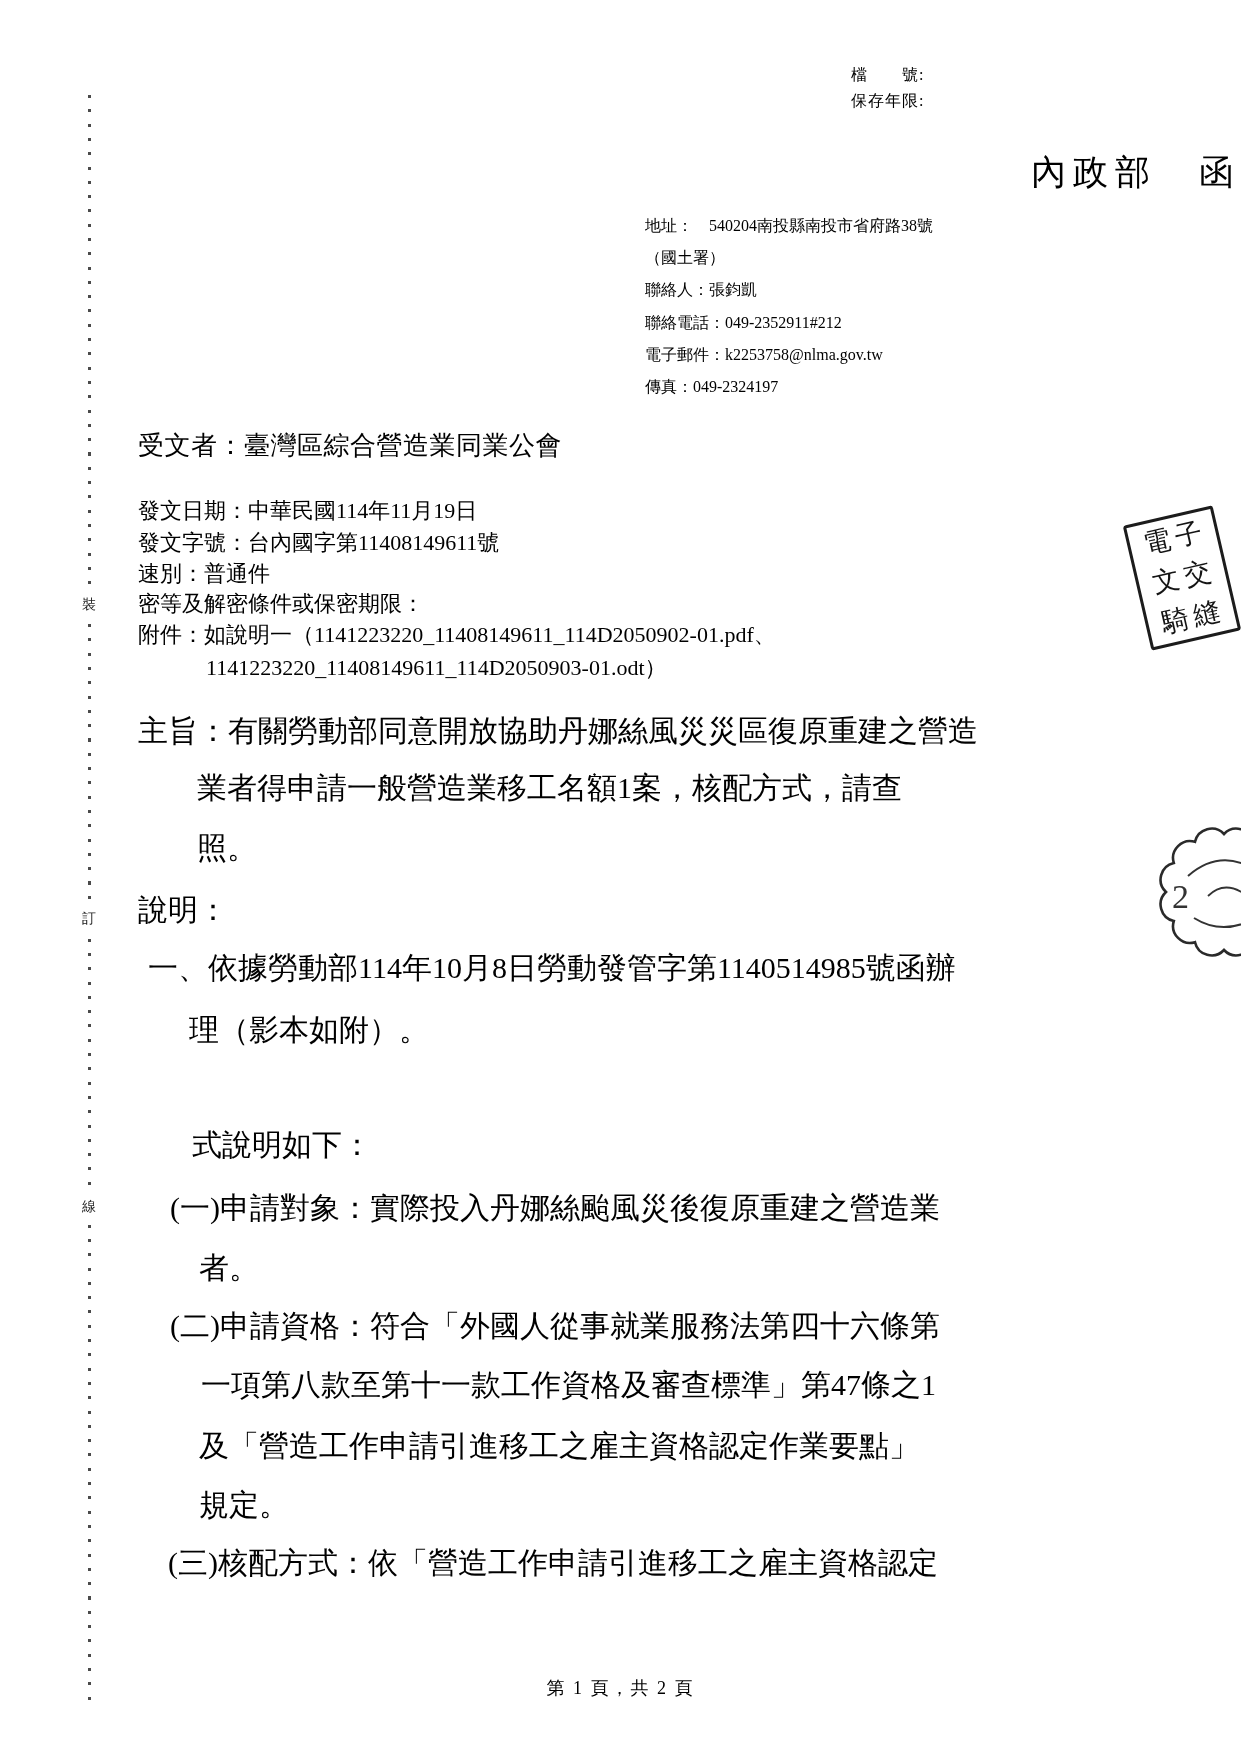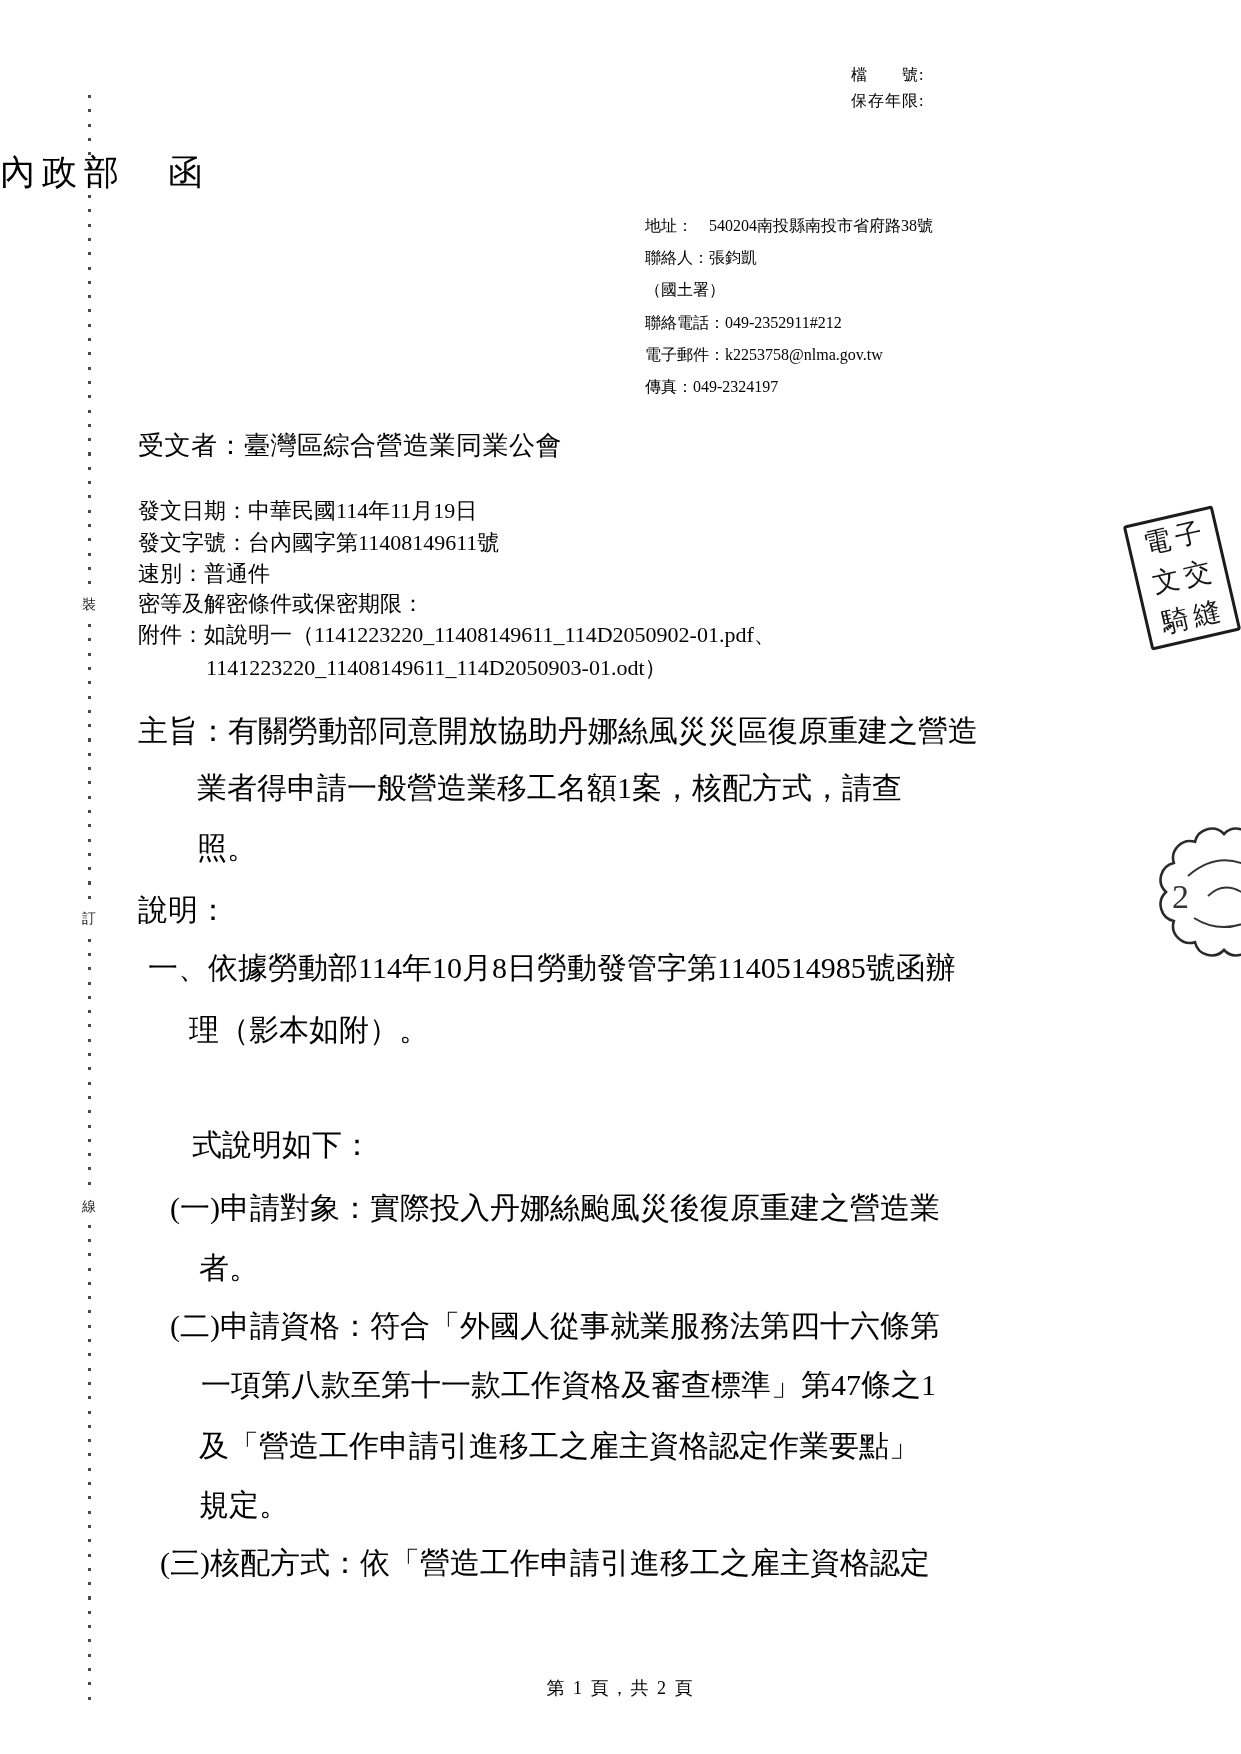--- a/index.html
+++ b/index.html
@@ -6,21 +6,21 @@
   .page{
     position:relative;
     width:1241px;height:1754px;
     background:#ffffff;
     overflow:hidden;
     font-family:"Liberation Serif","DejaVu Serif",serif;
     color:#000;
   }
   .line{position:absolute;white-space:pre;line-height:1.15;}
   .small{font-size:16px;letter-spacing:1px;}
-  .doc-title{left:0;right:0;top:153px;text-align:left;font-size:35px;letter-spacing:7px;}
+  .doc-title{left:0;right:0;top:153px;text-align:right;font-size:35px;letter-spacing:7px;}
   .sender{left:601px;top:210px;font-size:16px;line-height:32.2px;margin-left:44px;}
   .recipient{left:138px;top:431px;font-size:26px;letter-spacing:0.5px;}
   .meta{font-size:22px;left:138px;}
   .body-line{font-size:30px;}
   .footer{left:0;right:0;top:1678px;text-align:center;font-size:18px;letter-spacing:2px;}
   
   .binding-dots{
     position:absolute;left:88px;top:95px;width:2.5px;height:1606px;
     background:repeating-linear-gradient(to bottom,#4a4a4a 0 3px,transparent 3px 14.3px);
   }
@@ -49,21 +49,21 @@
   <div class="binding-dots"></div>
   <div class="margin-mark" style="top:592px;">裝</div>
   <div class="margin-mark" style="top:906px;">訂</div>
   <div class="margin-mark" style="top:1194px;">線</div>
 
   <div class="line small" style="left:851px;top:66px;">檔　　號:</div>
   <div class="line small" style="left:851px;top:92px;">保存年限:</div>
 
   <div class="line doc-title">內政部　函</div>
 
-  <div class="line sender"><span style="display:block">地址：　540204南投縣南投市省府路38號</span><span style="display:block">聯絡人：張鈞凱</span><span style="display:block">（國土署）</span><span style="display:block">聯絡電話：049-2352911#212</span><span style="display:block">電子郵件：k2253758@nlma.gov.tw</span><span style="display:block">傳真：049-2324197</span></div>
+  <div class="line sender"><span style="display:block">地址：　540204南投縣南投市省府路38號</span><span style="display:block">（國土署）</span><span style="display:block">聯絡人：張鈞凱</span><span style="display:block">聯絡電話：049-2352911#212</span><span style="display:block">電子郵件：k2253758@nlma.gov.tw</span><span style="display:block">傳真：049-2324197</span></div>
 
   <div class="line recipient">受文者：臺灣區綜合營造業同業公會</div>
 
   <div class="line meta" style="top:498px;">發文日期：中華民國114年11月19日</div>
   <div class="line meta" style="top:530px;">發文字號：台內國字第11408149611號</div>
   <div class="line meta" style="top:561px;">速別：普通件</div>
   <div class="line meta" style="top:591px;">密等及解密條件或保密期限：</div>
   <div class="line meta" style="top:622px;">附件：如說明一（1141223220_11408149611_114D2050902-01.pdf、</div>
   <div class="line meta" style="top:655px;left:185px;margin-left:21px;">1141223220_11408149611_114D2050903-01.odt）</div>
 
@@ -74,21 +74,21 @@
   <div class="line body-line" style="left:138px;top:893px;">說明：</div>
   <div class="line body-line" style="left:148px;top:951px;">一、依據勞動部114年10月8日勞動發管字第1140514985號函辦</div>
   <div class="line body-line" style="left:189px;top:1013px;">理（影本如附）。</div>
   <div class="line body-line" style="left:192px;top:1128px;">式說明如下：</div>
   <div class="line body-line" style="left:170px;top:1191px;">(一)申請對象：實際投入丹娜絲颱風災後復原重建之營造業</div>
   <div class="line body-line" style="left:199px;top:1251px;">者。</div>
   <div class="line body-line" style="left:170px;top:1309px;">(二)申請資格：符合「外國人從事就業服務法第四十六條第</div>
   <div class="line body-line" style="left:201px;top:1368px;">一項第八款至第十一款工作資格及審查標準」第47條之1</div>
   <div class="line body-line" style="left:199px;top:1429px;text-align:right;">及「營造工作申請引進移工之雇主資格認定作業要點」</div>
   <div class="line body-line" style="left:199px;top:1488px;">規定。</div>
-  <div class="line body-line" style="left:160px;top:1546px;">(三)核配方式：依「營造工作申請引進移工之雇主資格認定</div>
+  <div class="line body-line" style="left:168px;top:1546px;">(三)核配方式：依「營造工作申請引進移工之雇主資格認定</div>
 
   <div class="rect-stamp">
     <div class="row">電子</div>
     <div class="row">文交</div>
     <div class="row">騎縫</div>
   </div>
 
   <div class="flower-stamp">
     <svg width="148" height="148" viewBox="0 0 148 148">
       <path d="M 132 74

